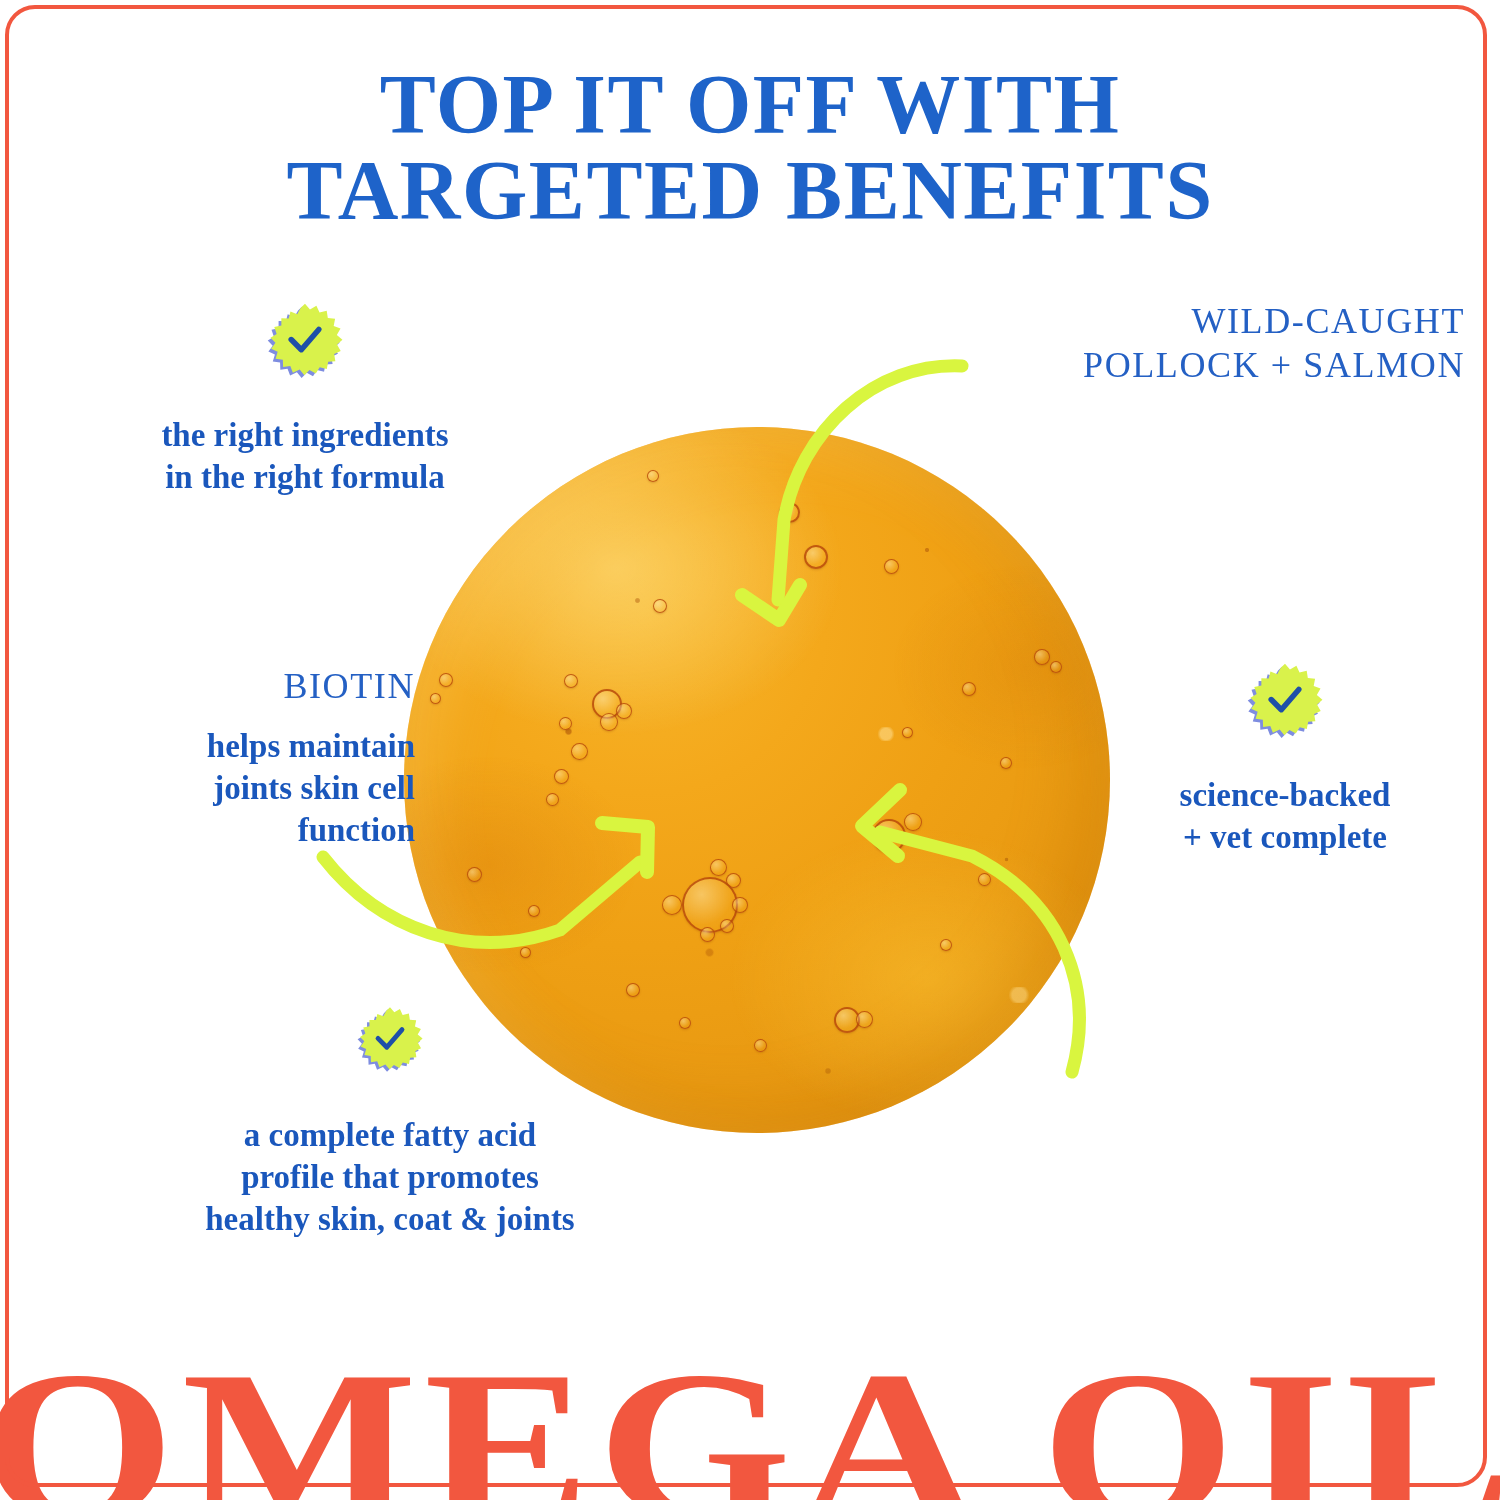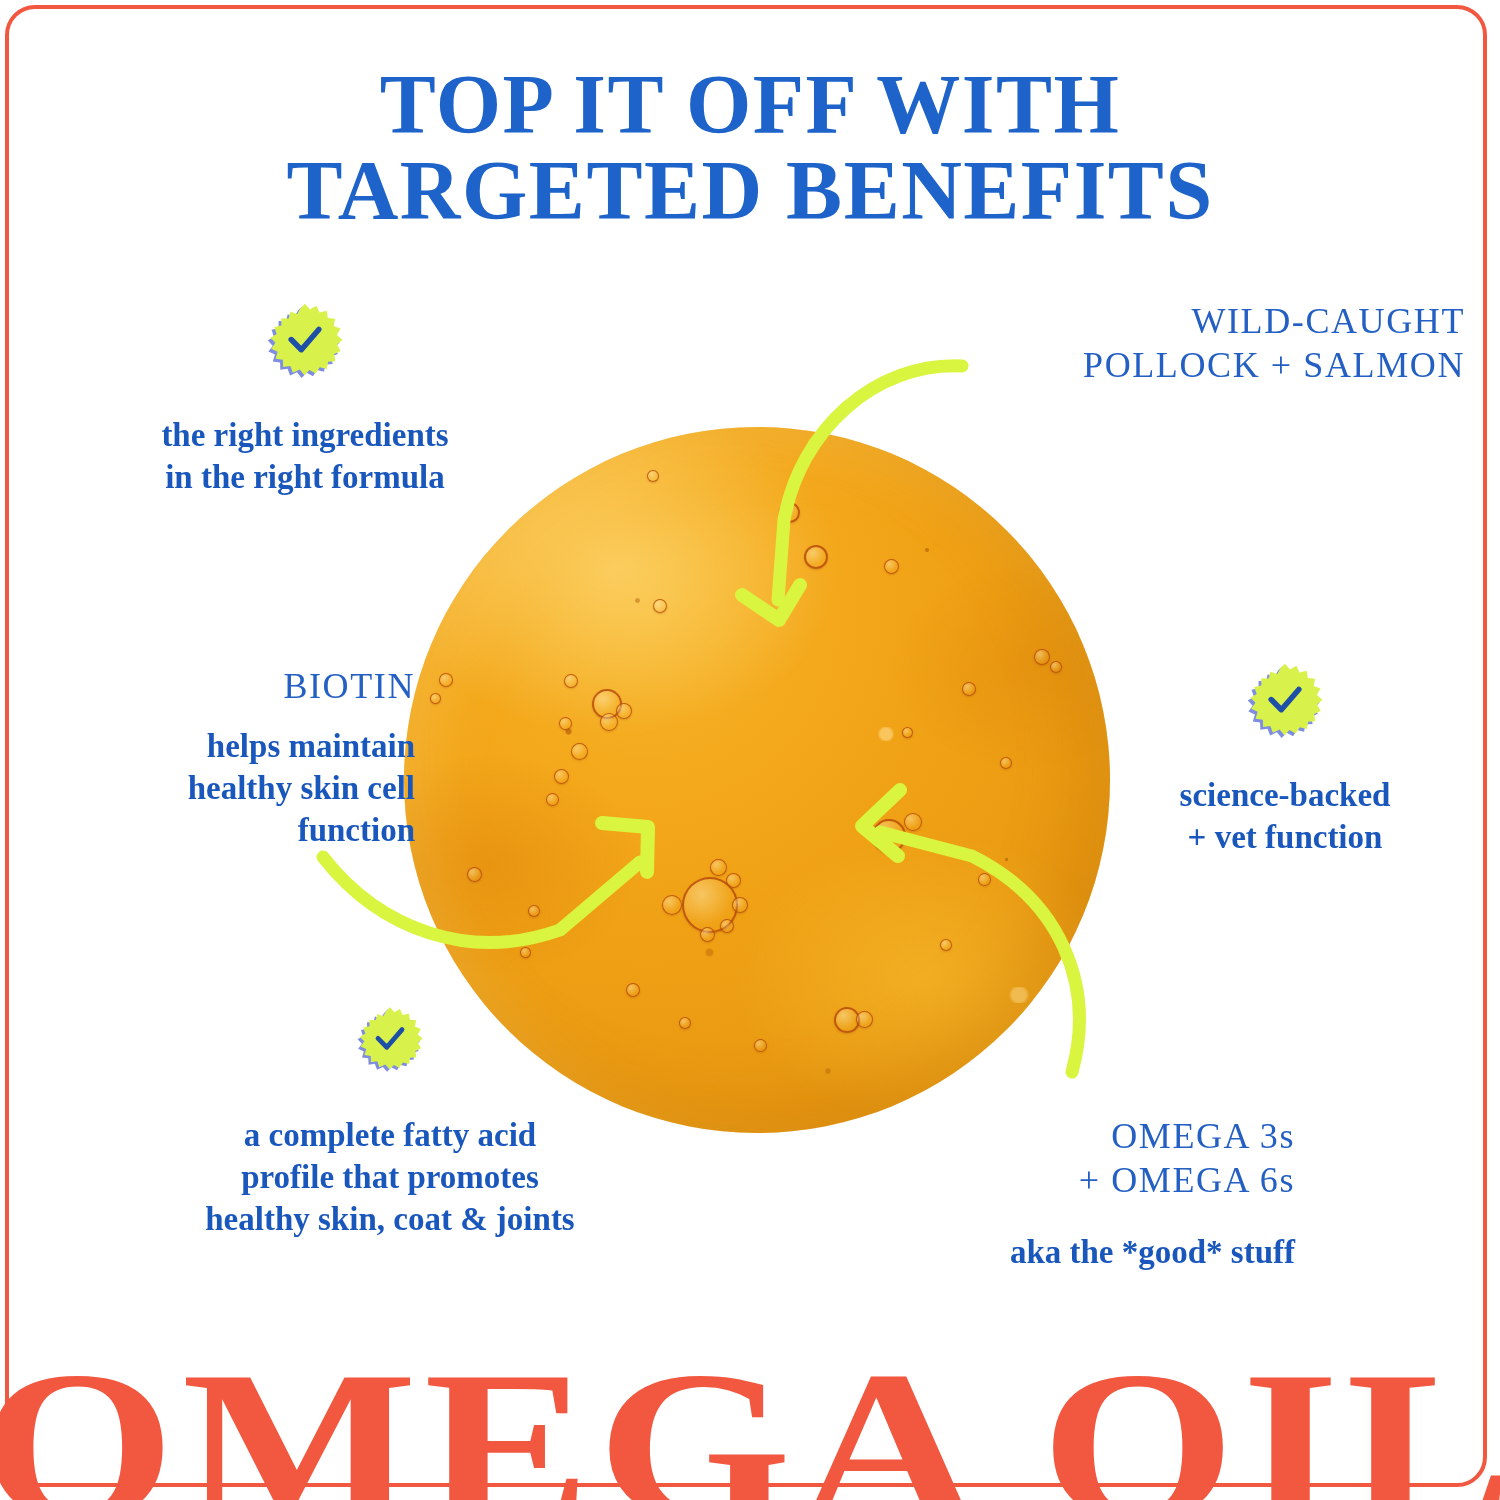--- a/index.html
+++ b/index.html
@@ -215,55 +215,50 @@
   </div>
 
   <div class="callout" style="left:955px;top:300px;width:510px;">
     <div class="c-head">WILD-CAUGHT
 POLLOCK + SALMON</div>
   </div>
 
   <div class="callout" style="left:55px;top:665px;width:360px;">
     <div class="c-head">BIOTIN</div>
     <div class="c-body">helps maintain
-healthy skin cell
+joints skin cell
 function</div>
   </div>
 
   <div class="badge-callout" style="left:1090px;top:660px;width:390px;">
     <div class="badge">
       <svg viewBox="0 0 100 100" xmlns="http://www.w3.org/2000/svg">
         <g transform="translate(-3,3)">
           <polygon points="50,4 55.4,10.3 62.4,6.2 65.8,13.6 73.6,11.8 74.8,19.7 82.7,20.3 81.2,28.2 88.6,31.1 84.6,38 90.7,43.1 84.8,48.5 88.8,55.3 81.7,58.7 83,66.5 75.2,67.1 73.7,74.9 66,73.2 61.7,79.9 54.9,76.1 49.3,81.7 44.2,75.6 36.8,79.1 34,71.7 26.2,72.8 25.9,64.9 18,63.9 20.3,56.3 13.2,53 17.9,46.6 12.5,41.1 19.2,36.9 16.6,29.4 24.3,27.8 24.3,19.9 32.2,20.1 34.2,12.5 41.5,15.4 45.4,8.5" fill="#7E8DE0"></polygon>
         </g>
         <polygon points="50,4 55.4,10.3 62.4,6.2 65.8,13.6 73.6,11.8 74.8,19.7 82.7,20.3 81.2,28.2 88.6,31.1 84.6,38 90.7,43.1 84.8,48.5 88.8,55.3 81.7,58.7 83,66.5 75.2,67.1 73.7,74.9 66,73.2 61.7,79.9 54.9,76.1 49.3,81.7 44.2,75.6 36.8,79.1 34,71.7 26.2,72.8 25.9,64.9 18,63.9 20.3,56.3 13.2,53 17.9,46.6 12.5,41.1 19.2,36.9 16.6,29.4 24.3,27.8 24.3,19.9 32.2,20.1 34.2,12.5 41.5,15.4 45.4,8.5" fill="#D9F24B"></polygon>
         <path d="M 35,43 L 46,54 L 65,32" fill="none" stroke="#1E4FA8" stroke-width="6" stroke-linecap="round" stroke-linejoin="round"></path>
       </svg>
     </div>
     <div class="c-body">science-backed
-+ vet function</div>
++ vet complete</div>
   </div>
 
   <div class="badge-callout" style="left:130px;top:1004px;width:520px;">
     <div class="badge" style="width:80px;height:80px;margin-bottom:30px;">
       <svg viewBox="0 0 100 100" style="width:80px;height:80px;" xmlns="http://www.w3.org/2000/svg">
         <g transform="translate(-3,3)">
           <polygon points="50,4 55.4,10.3 62.4,6.2 65.8,13.6 73.6,11.8 74.8,19.7 82.7,20.3 81.2,28.2 88.6,31.1 84.6,38 90.7,43.1 84.8,48.5 88.8,55.3 81.7,58.7 83,66.5 75.2,67.1 73.7,74.9 66,73.2 61.7,79.9 54.9,76.1 49.3,81.7 44.2,75.6 36.8,79.1 34,71.7 26.2,72.8 25.9,64.9 18,63.9 20.3,56.3 13.2,53 17.9,46.6 12.5,41.1 19.2,36.9 16.6,29.4 24.3,27.8 24.3,19.9 32.2,20.1 34.2,12.5 41.5,15.4 45.4,8.5" fill="#7E8DE0"></polygon>
         </g>
         <polygon points="50,4 55.4,10.3 62.4,6.2 65.8,13.6 73.6,11.8 74.8,19.7 82.7,20.3 81.2,28.2 88.6,31.1 84.6,38 90.7,43.1 84.8,48.5 88.8,55.3 81.7,58.7 83,66.5 75.2,67.1 73.7,74.9 66,73.2 61.7,79.9 54.9,76.1 49.3,81.7 44.2,75.6 36.8,79.1 34,71.7 26.2,72.8 25.9,64.9 18,63.9 20.3,56.3 13.2,53 17.9,46.6 12.5,41.1 19.2,36.9 16.6,29.4 24.3,27.8 24.3,19.9 32.2,20.1 34.2,12.5 41.5,15.4 45.4,8.5" fill="#D9F24B"></polygon>
         <path d="M 35,43 L 46,54 L 65,32" fill="none" stroke="#1E4FA8" stroke-width="6" stroke-linecap="round" stroke-linejoin="round"></path>
       </svg>
     </div>
     <div class="c-body">a complete fatty acid
 profile that promotes
 healthy skin, coat &amp; joints</div>
   </div>
 
-  <div class="callout" style="left:855px;top:1115px;width:440px;">
-    <div class="c-head">OMEGA 3s
-+ OMEGA 6s</div>
-    <div class="c-body" style="margin-top:28px;">aka the *good* stuff</div>
-  </div>
 
   <div class="omega-oil">OMEGA OIL</div>
 
   <div class="frame"></div>
 </div>
 
 </body></html>

